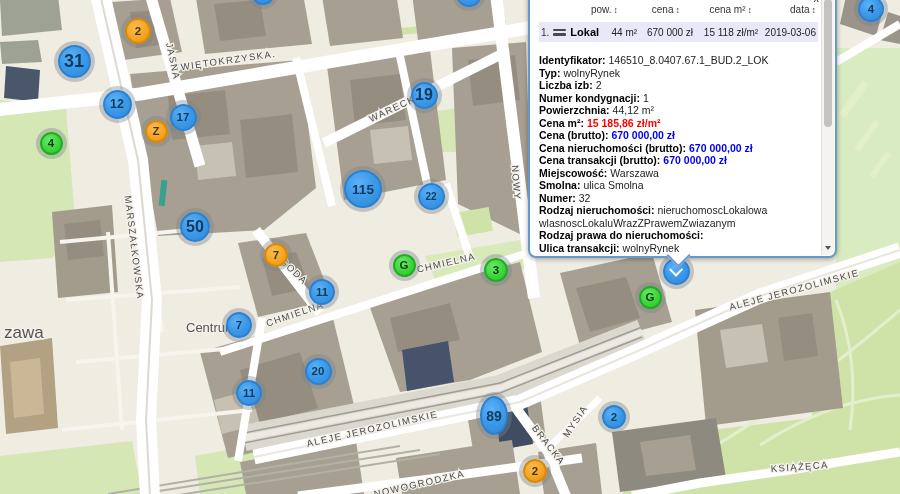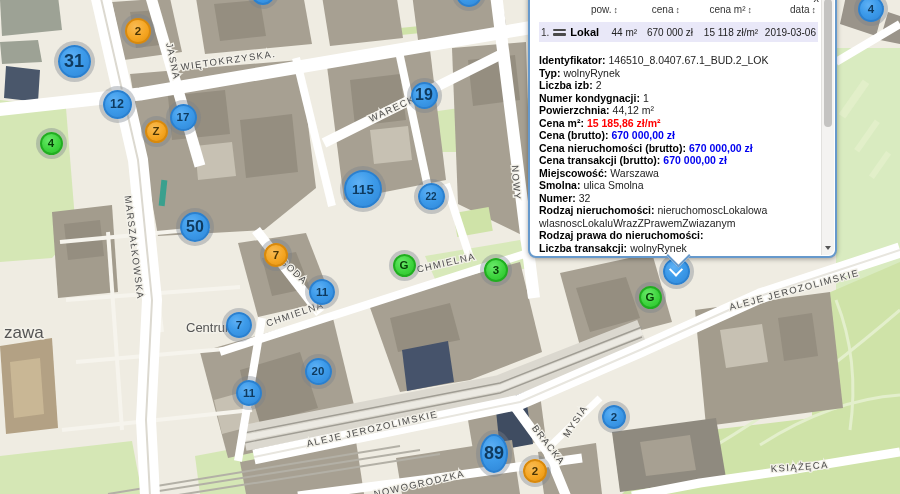--- a/index.html
+++ b/index.html
@@ -208,21 +208,21 @@
       <div class="marker green" style="left: 392.5px; top: 253.5px; width: 23px; height: 23px; font-size: 11.5px;">G</div>
       <div class="marker green" style="left: 484px; top: 258px; width: 24px; height: 24px; font-size: 11.5px;">3</div>
       <div class="marker blue" style="left: 309px; top: 279px; width: 26px; height: 26px; font-size: 11.5px;">11</div>
       <div class="marker blue" style="left: 226px; top: 312px; width: 26px; height: 26px; font-size: 11.5px;">7</div>
       <div class="marker blue-selected" style="left: 662.5px; top: 257.5px; width: 27px; height: 27px; font-size: 11.5px;">
         <span class="chev"></span>
       </div>
       <div class="marker green" style="left: 638.5px; top: 285.5px; width: 23px; height: 23px; font-size: 11.5px;">G</div>
       <div class="marker blue" style="left: 304.5px; top: 357.5px; width: 27px; height: 27px; font-size: 11.5px;">20</div>
       <div class="marker blue" style="left: 236px; top: 380px; width: 26px; height: 26px; font-size: 11.5px;">11</div>
-      <div class="marker blue" style="left: 480px; top: 434px; width: 28px; height: 39px; font-size: 18px;">89</div>
+      <div class="marker blue" style="left: 480px; top: 396px; width: 28px; height: 39px; font-size: 14px;">89</div>
       <div class="marker blue" style="left: 602px; top: 405px; width: 24px; height: 24px; font-size: 11.5px;">2</div>
       <div class="marker orange" style="left: 523px; top: 459px; width: 24px; height: 24px; font-size: 11.5px;">2</div>
       <div class="marker blue" style="left: 858px; top: -4px; width: 26px; height: 26px; font-size: 11.5px;">4</div>
     </div>
 
   <div class="popup">
     <div class="popup-tail"></div>
     <span class="popup-close">x</span>
 
     <div class="popup-inner">
@@ -258,21 +258,21 @@
           <div class="detail-line"><span class="lbl">Cena m²:</span><span class="val red">15 185,86 zł/m²</span></div>
           <div class="detail-line"><span class="lbl">Cena (brutto):</span><span class="val blue">670 000,00 zł</span></div>
           <div class="detail-line"><span class="lbl">Cena nieruchomości (brutto):</span><span class="val blue">670 000,00 zł</span></div>
           <div class="detail-line"><span class="lbl">Cena transakcji (brutto):</span><span class="val blue">670 000,00 zł</span></div>
           <div class="detail-line"><span class="lbl">Miejscowość:</span><span class="val plain">Warszawa</span></div>
           <div class="detail-line"><span class="lbl">Smolna:</span><span class="val plain">ulica Smolna</span></div>
           <div class="detail-line"><span class="lbl">Numer:</span><span class="val plain">32</span></div>
           <div class="detail-line"><span class="lbl">Rodzaj nieruchomości:</span><span class="val plain">nieruchomoscLokalowa</span></div>
           <div class="detail-line"><span class="val plain">wlasnoscLokaluWrazZPrawemZwiazanym</span></div>
           <div class="detail-line"><span class="lbl">Rodzaj prawa do nieruchomości:</span></div>
-          <div class="detail-line"><span class="lbl">Liczba transakcji:</span><span class="val plain">wolnyRynek</span></div>
+          <div class="detail-line"><span class="lbl">Ulica transakcji:</span><span class="val plain">wolnyRynek</span></div>
         </div>
     </div>
 
     <div class="popup-scrollbar">
       <div class="thumb"></div>
       <div class="sb-btn">
           <b></b>
         </div>
     </div>
   </div>

